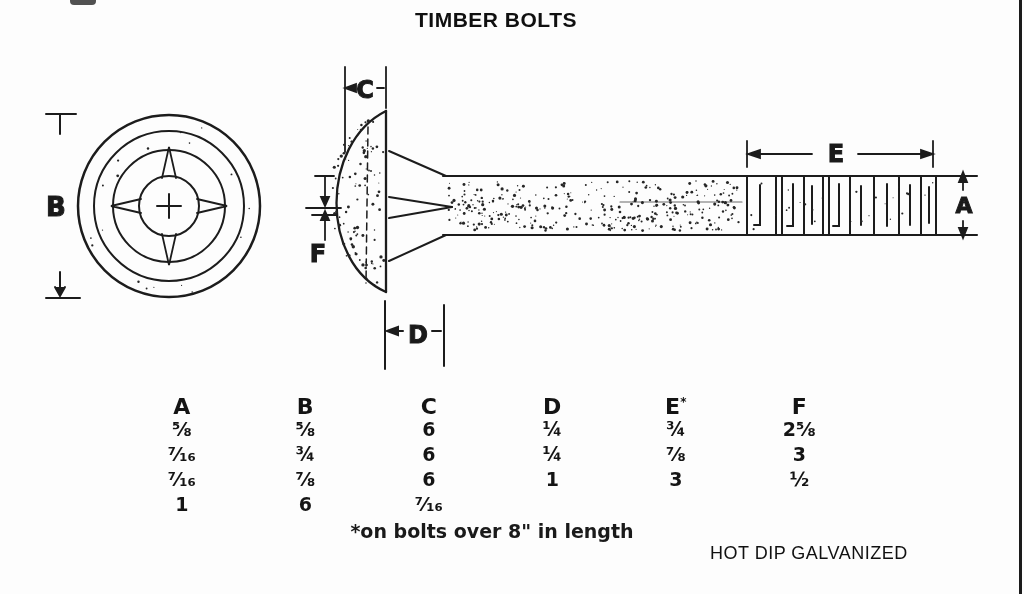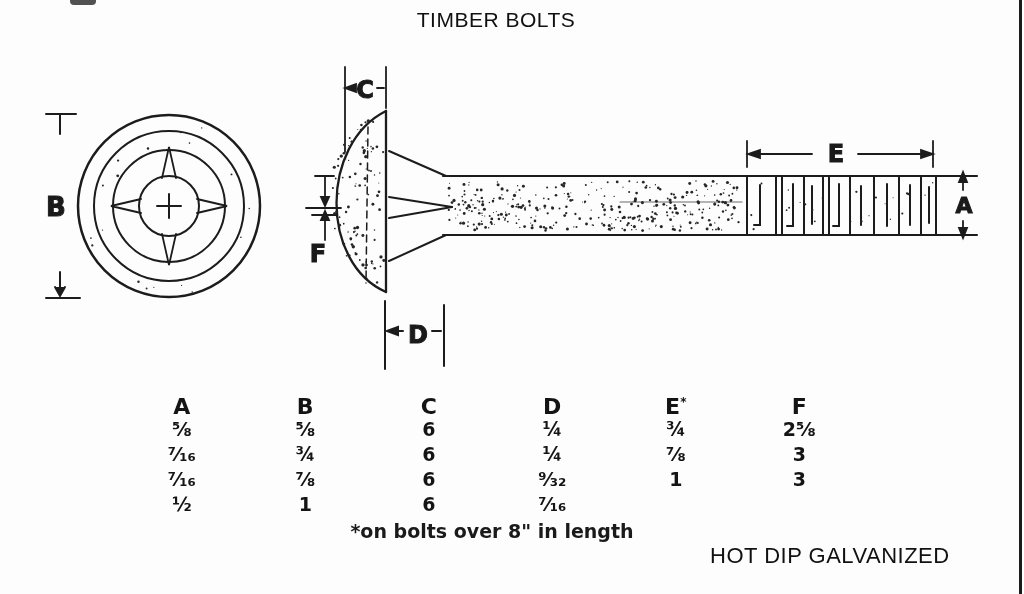--- a/index.html
+++ b/index.html
@@ -1,33 +1,33 @@
 <!DOCTYPE html>
 <html><head>
 <meta charset="utf-8">
 <style>
   html,body{margin:0;padding:0;}
   body{width:1024px;height:594px;background:#ffffff;overflow:hidden;
        font-family:"DejaVu Sans","Liberation Sans",sans-serif;color:#161616;}
   .page{position:relative;width:1024px;height:594px;background:#fdfdfd;}
   .title{position:absolute;top:8px;left:0;width:992px;text-align:center;
-         font-family:"Liberation Sans",sans-serif;font-size:21px;font-weight:normal;
+         font-family:"Liberation Sans",sans-serif;font-size:21px;font-weight:bold;
          letter-spacing:.5px;color:#101010;}
   .drawing{position:absolute;top:0;left:0;}
   svg text{font-family:"DejaVu Sans",sans-serif;font-weight:bold;fill:#1a1a1a;}
   .spec-table{position:absolute;left:120px;top:389px;width:742px;
               display:grid;grid-template-columns:repeat(6,123.5px);
               text-align:center;color:#141414;}
   .spec-table .th{font-size:22px;font-weight:bold;height:28px;line-height:26px;}
   .spec-table .td{font-size:19px;font-weight:bold;height:25px;line-height:25px;}
   .spec-table sup{font-size:12px;vertical-align:super;}
   .footnote{position:absolute;top:520px;left:0;width:984px;text-align:center;
             font-size:19px;font-weight:bold;color:#1a1a1a;}
   .galv{position:absolute;top:543px;left:710px;font-family:"Liberation Sans",sans-serif;
-        font-size:22px;letter-spacing:.5px;color:#111;}
+        font-size:18px;letter-spacing:.5px;color:#111;}
   .right-border{position:absolute;top:0;left:1019px;width:3px;height:594px;background:#1b1b1b;}
   .top-smudge{position:absolute;top:0;left:70px;width:26px;height:5px;background:#333;
               border-radius:0 0 4px 4px;opacity:.85;}
 </style>
 </head>
 <body>
 
 <div class="page">
 
   <div class="top-smudge"></div>
@@ -677,21 +677,20 @@
     <div class="td">⁷⁄₁₆</div>
     <div class="td">¾</div>
     <div class="td">6</div>
     <div class="td">¼</div>
 
     <div class="td">⅞</div>
     <div class="td">3</div>
     <div class="td">⁷⁄₁₆</div>
     <div class="td">⅞</div>
     <div class="td">6</div>
-    <div class="td">⁹⁄₃₂</div>
 
     <div class="td">1</div>
     <div class="td">3</div>
     <div class="td">½</div>
     <div class="td">1</div>
     <div class="td">6</div>
     <div class="td">⁷⁄₁₆</div>
   </div>
 
   <div class="footnote">*on bolts over 8" in length</div>

